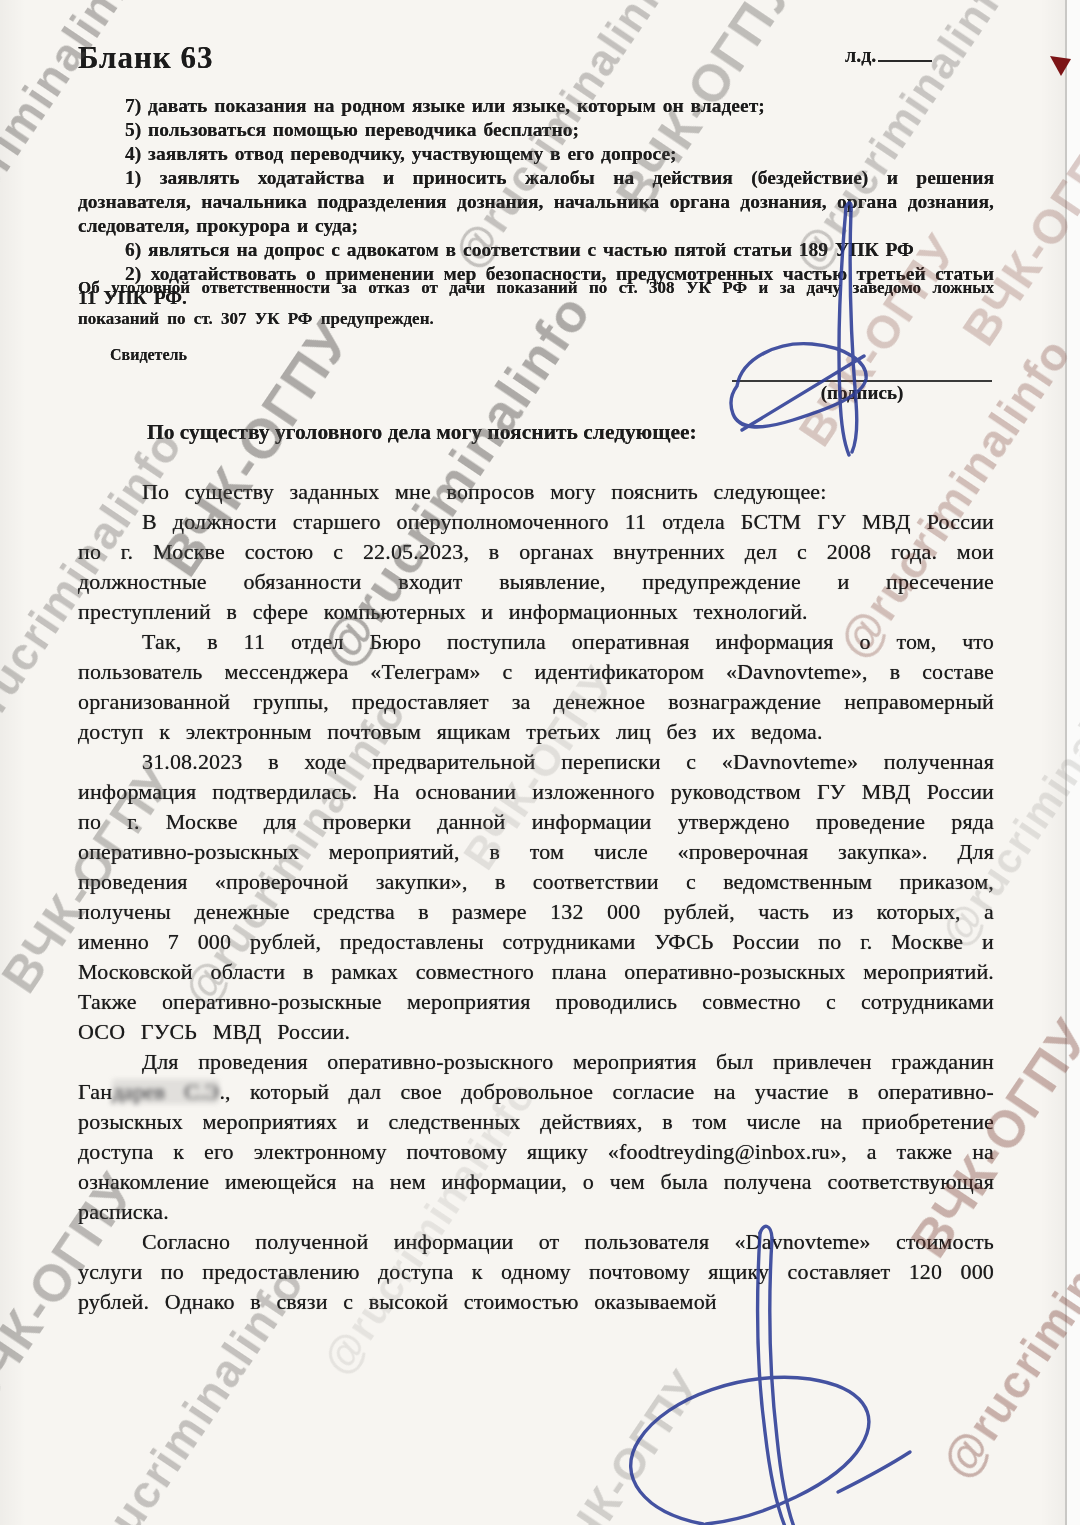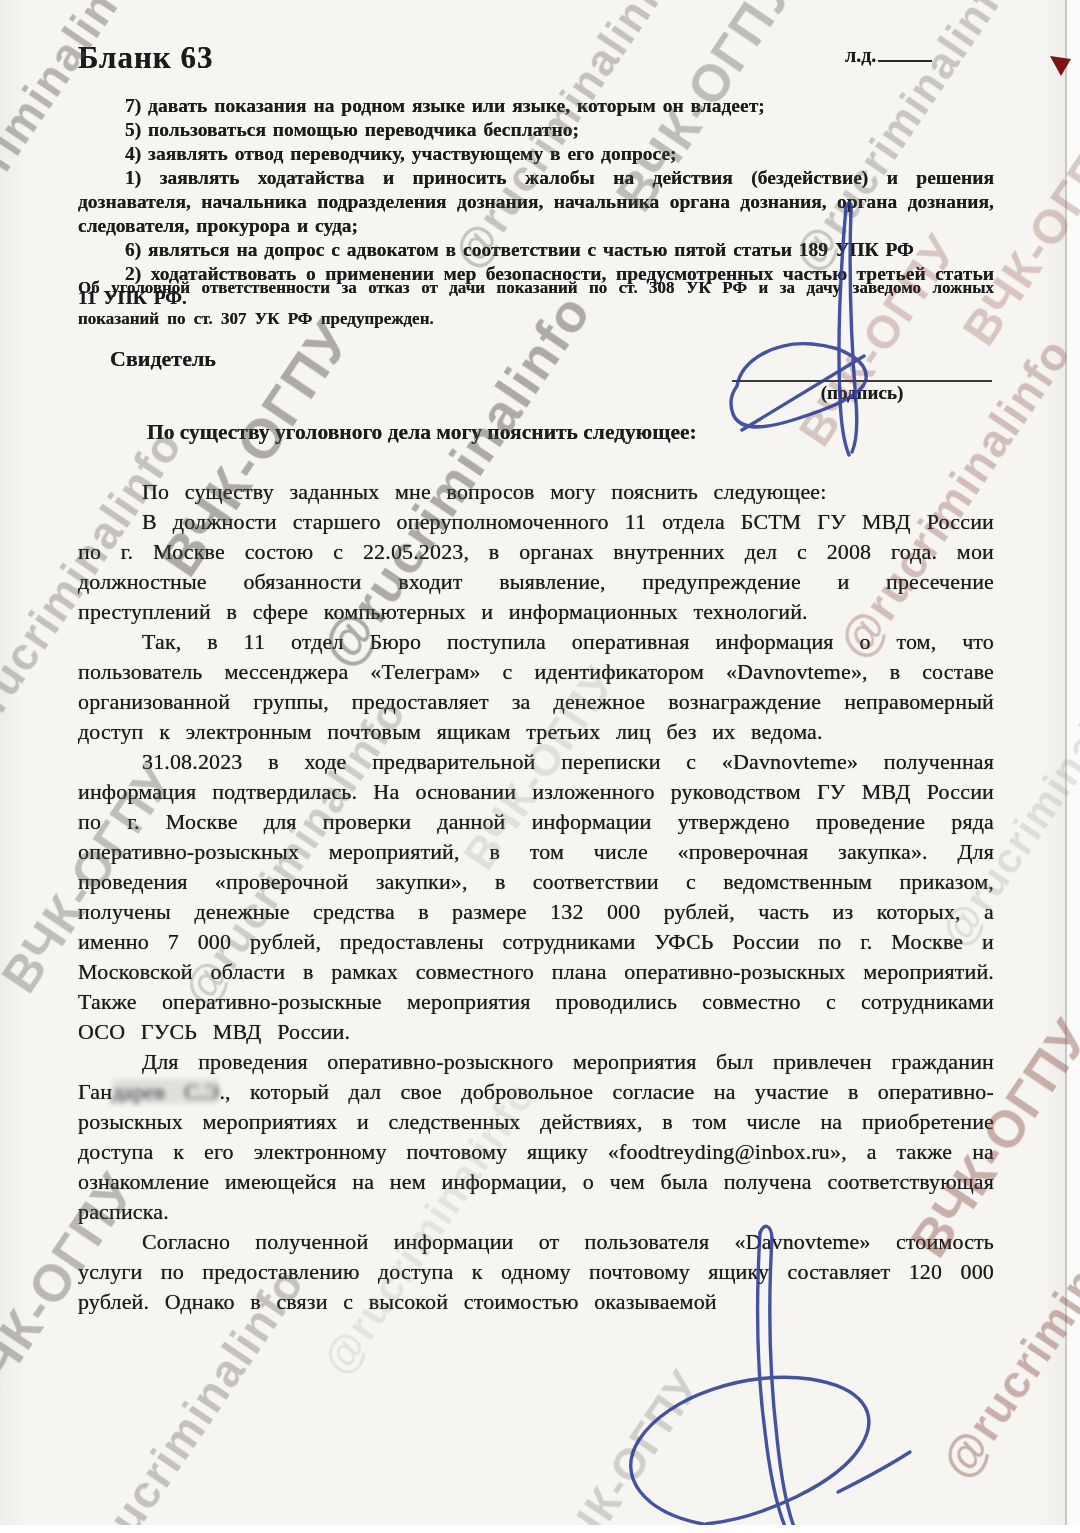--- a/index.html
+++ b/index.html
@@ -41,21 +41,21 @@
   }
   .right-item{text-indent:47px;}
   .warning{
     position:absolute;left:78px;top:272px;width:916px;
     font-size:17px;font-weight:bold;line-height:31px;
     text-align:justify;word-spacing:4px;
     text-shadow:0 0 0.6px rgba(0,0,0,0.7);
   }
   .witness{
     position:absolute;left:110px;top:346px;
-    font-size:22px;font-weight:bold;
+    font-size:16px;font-weight:bold;
     text-shadow:0 0 0.6px rgba(0,0,0,0.7);
   }
   .sig-line{
     position:absolute;left:732px;top:380px;width:260px;height:0;
     border-top:2px solid #3a3a3a;
   }
   .sig-caption{
     position:absolute;left:732px;top:382px;width:260px;
     text-align:center;font-size:19px;font-weight:bold;
     text-shadow:0 0 0.4px rgba(0,0,0,0.6);

